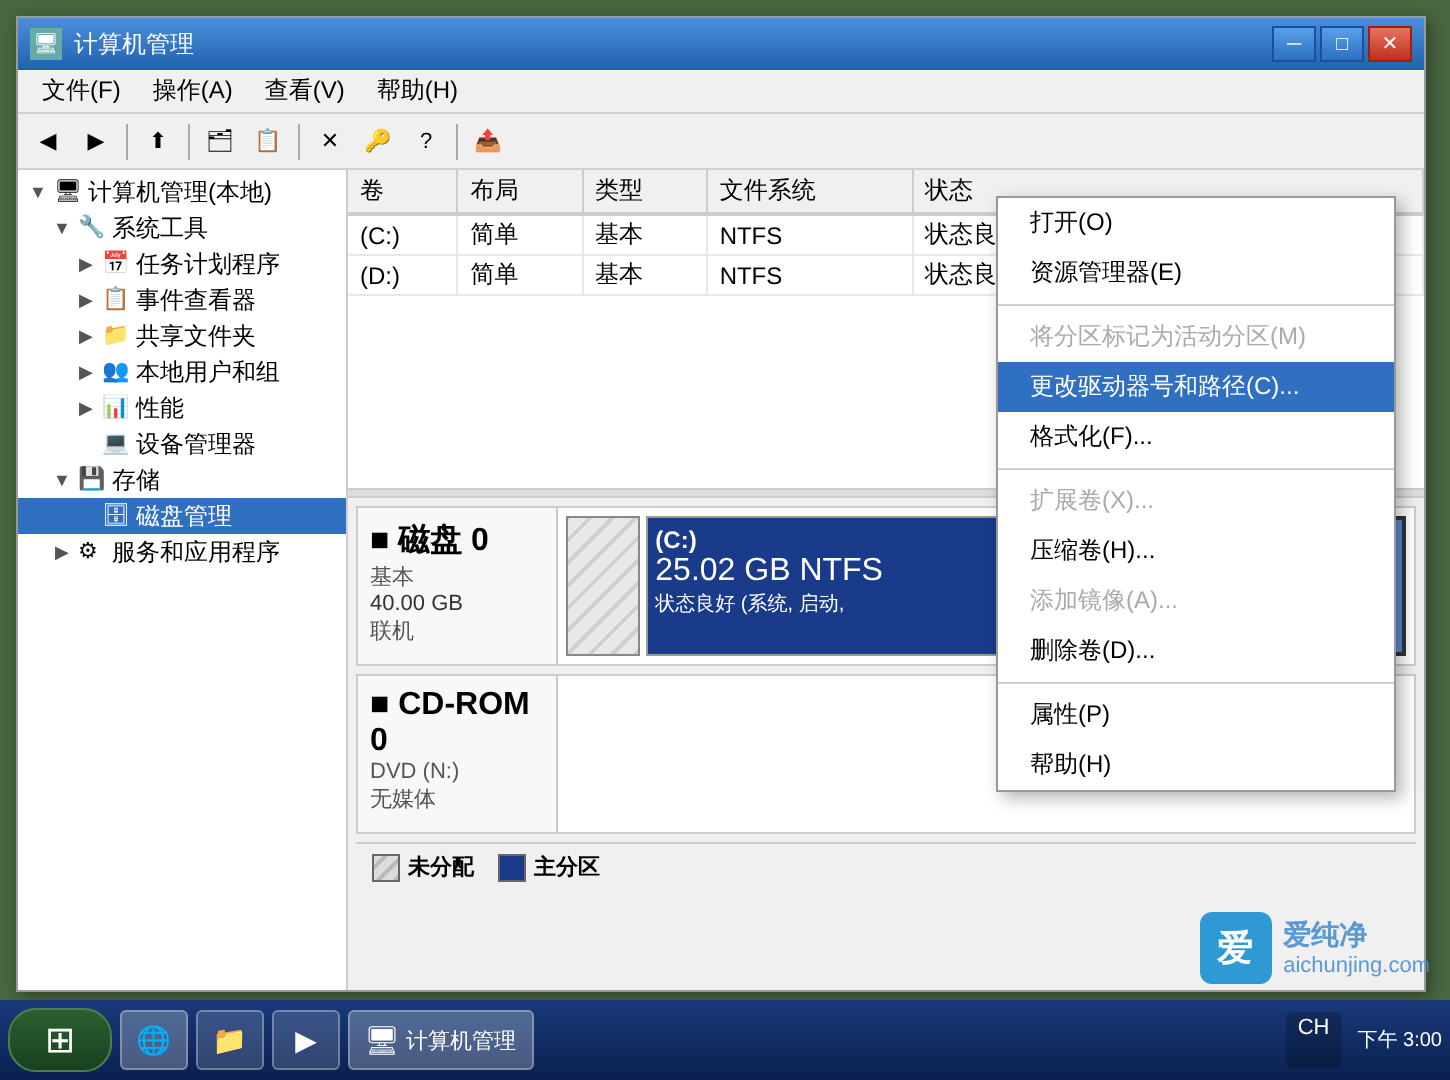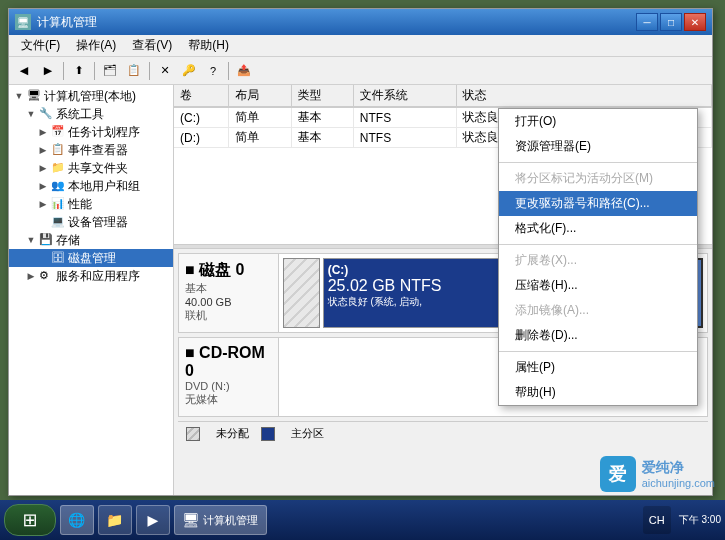--- a/index.html
+++ b/index.html
@@ -261,32 +261,33 @@
       align-items: center;
       gap: 12px;
       padding: 4px 8px;
       font-size: 11px;
       background: #f0f0f0;
       border-top: 1px solid #ccc;
     }
     .legend-item {
       display: flex;
       align-items: center;
-      gap: 16px;
+      gap: 4px;
+      font-weight: bold;
     }
     .legend-box {
       width: 14px;
       height: 14px;
       border: 1px solid #666;
     }
 
     
     .context-menu {
       position: absolute;
-      top: 108px;
+      top: 98px;
       left: 498px;
       width: 200px;
       background: white;
       border: 1px solid #999;
       box-shadow: 3px 3px 8px rgba(0,0,0,0.3);
       z-index: 100;
       font-size: 12px;
     }
     .ctx-item {
       padding: 4px 16px;
@@ -353,21 +354,21 @@
     .taskbar-right {
       margin-left: auto;
       display: flex;
       align-items: center;
       gap: 8px;
       color: white;
       font-size: 11px;
     }
     .sys-tray {
       display: flex;
-      align-items: center;
+      align-items: flex-start;
       gap: 4px;
       background: rgba(0,0,0,0.2);
       padding: 2px 6px;
       border-radius: 3px;
       height: 28px;
     }
     .tray-clock {
       font-size: 10px;
       color: white;
     }

